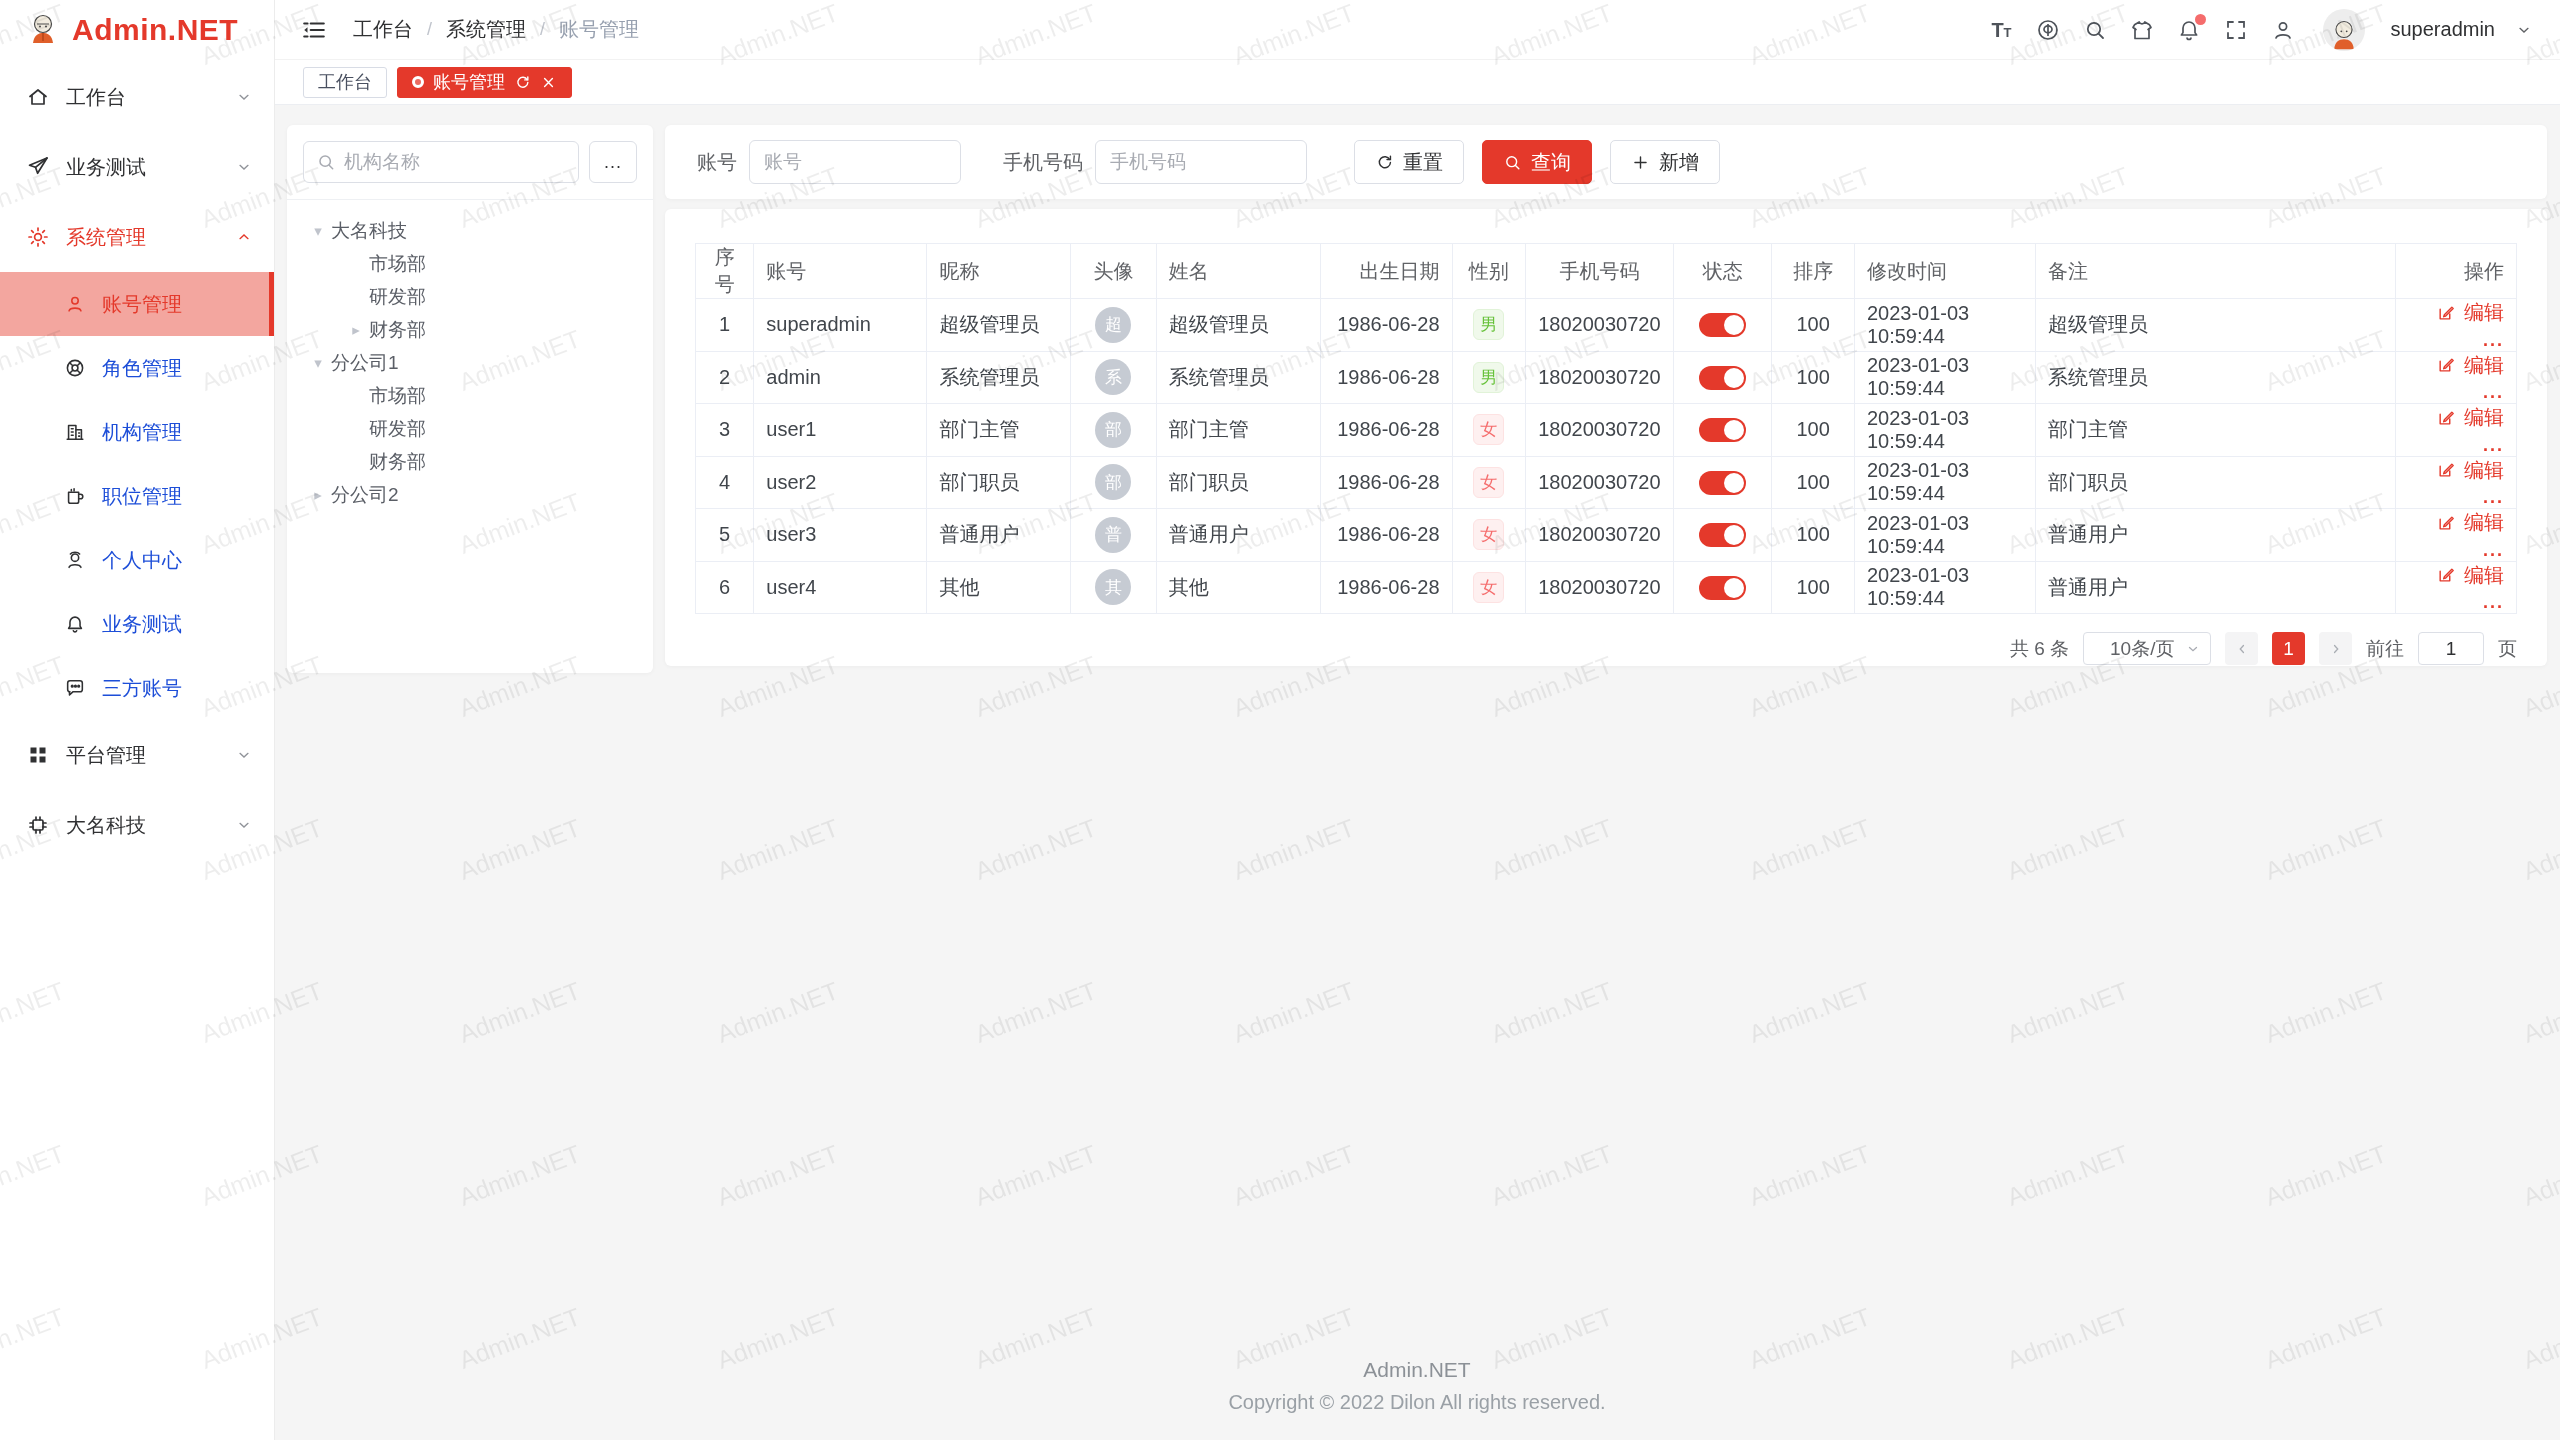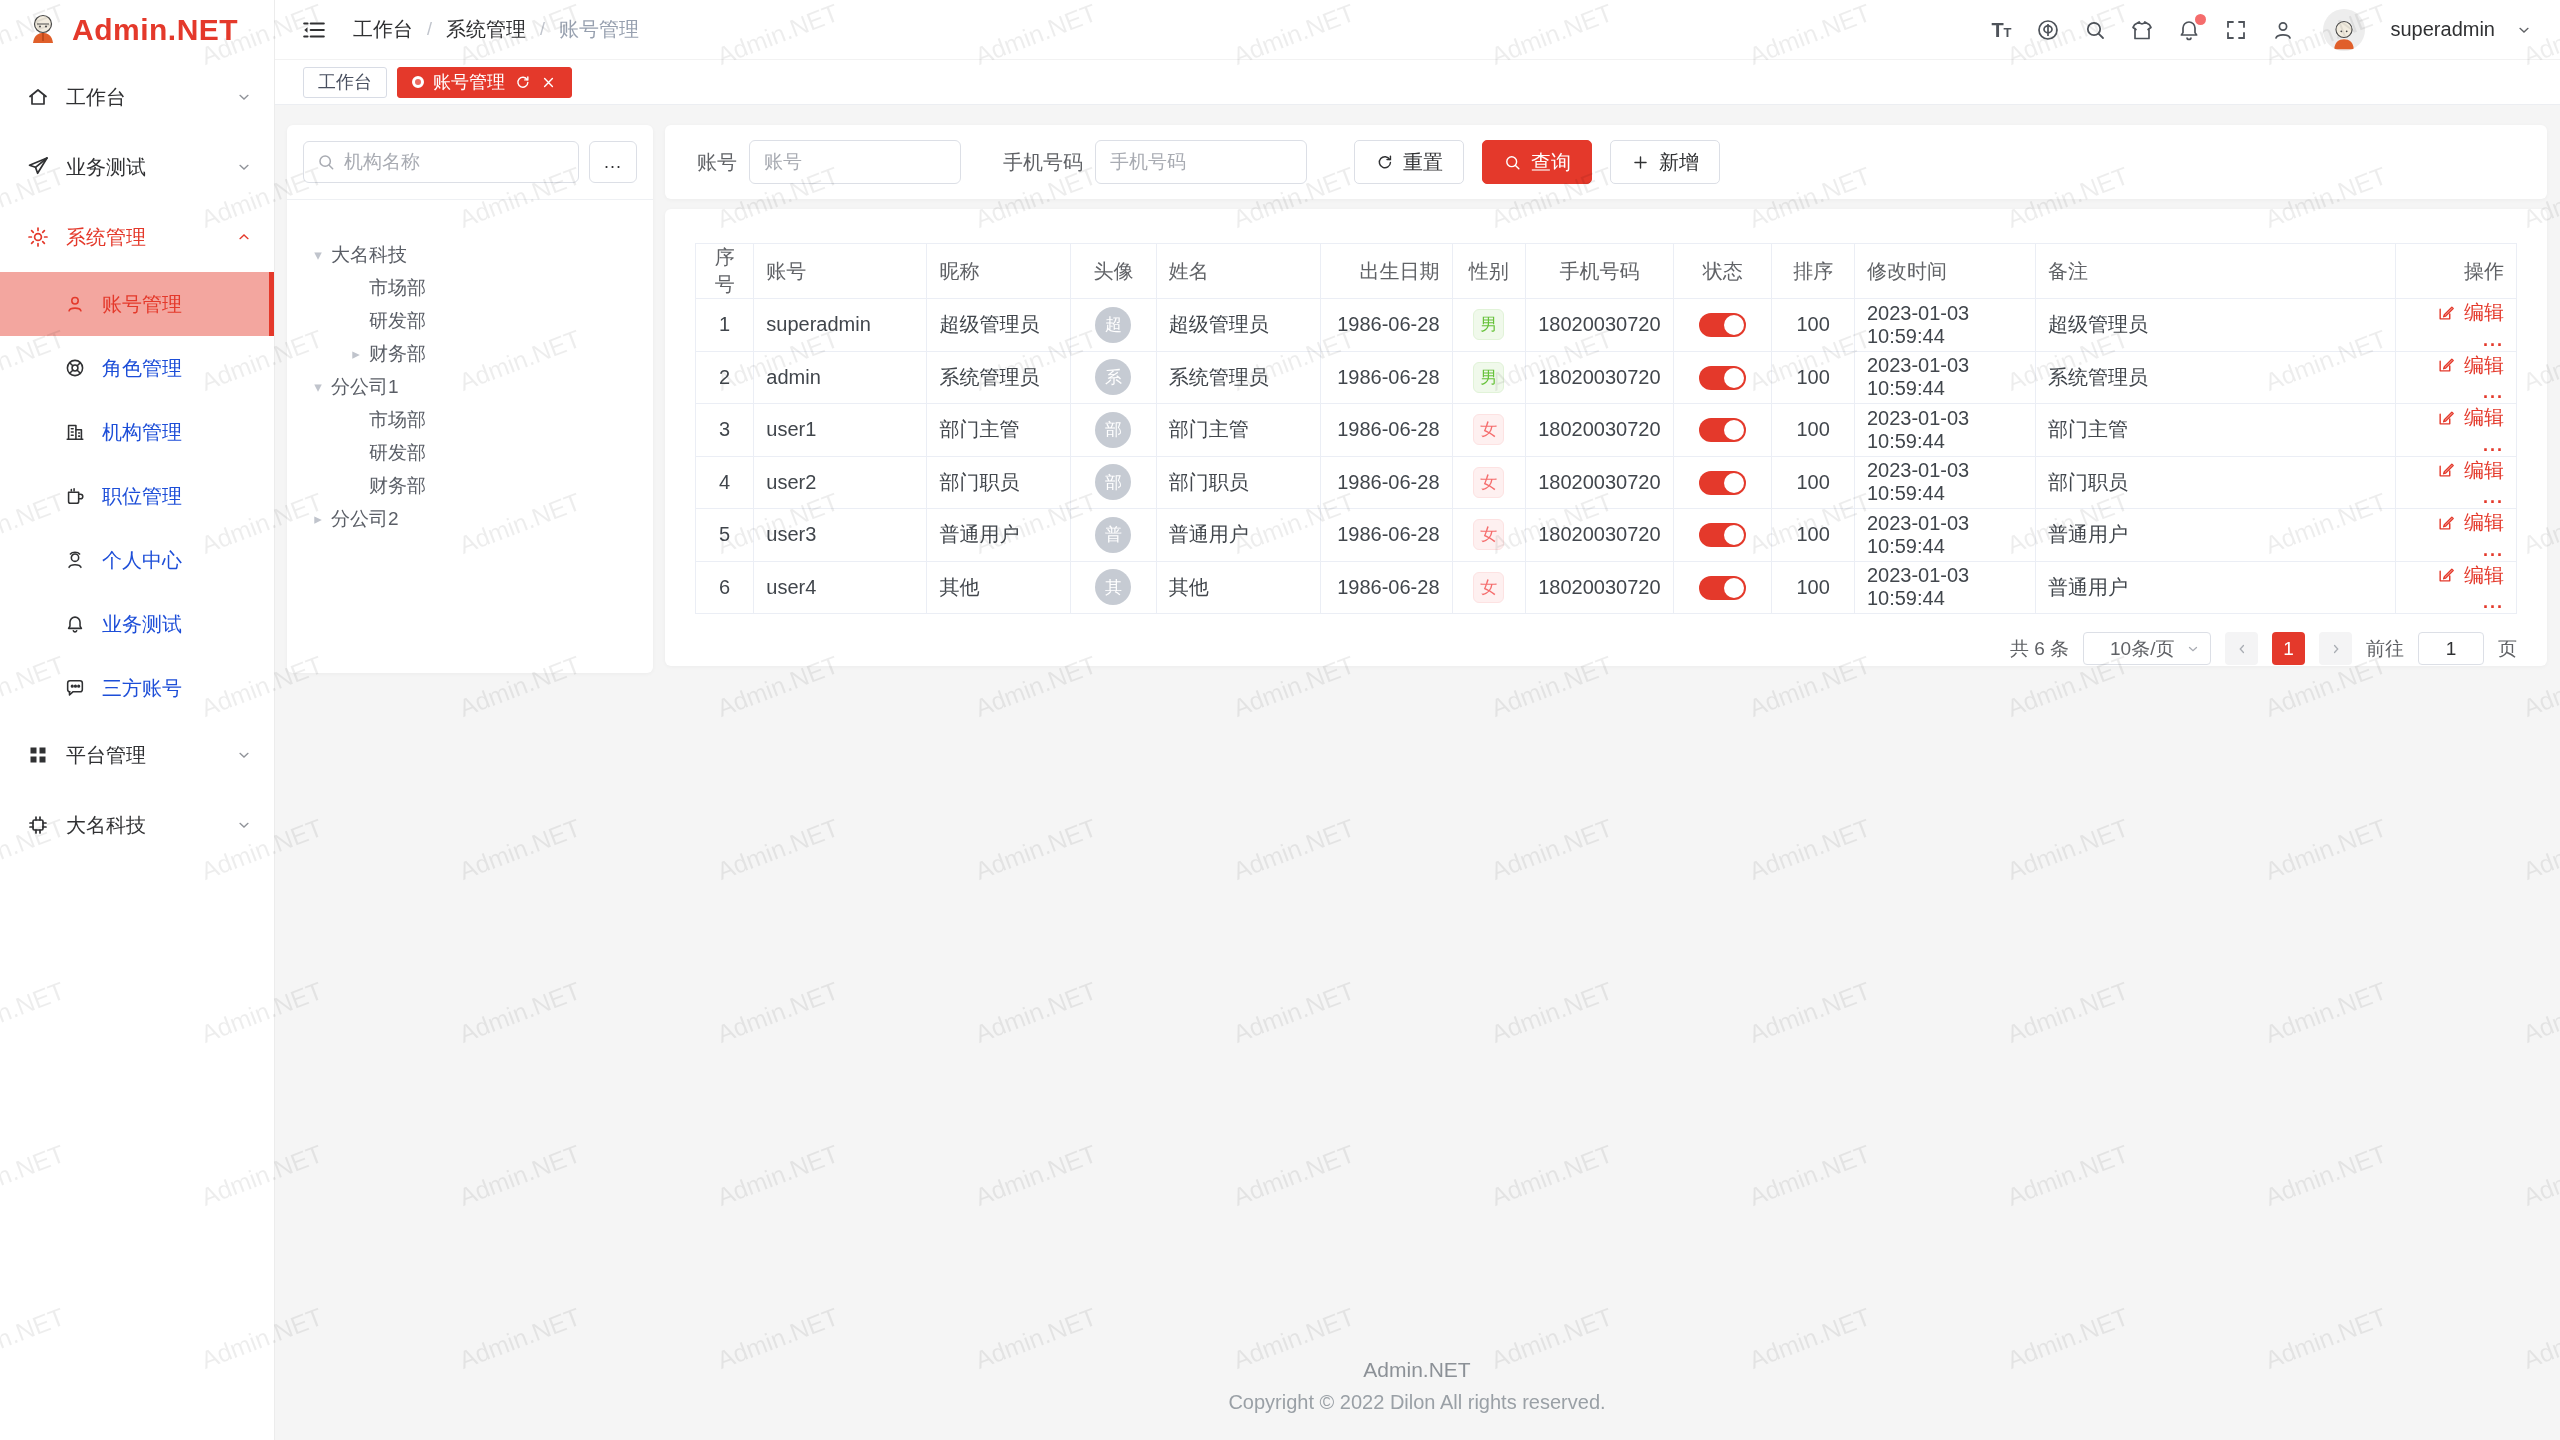--- a/index.html
+++ b/index.html
@@ -54,21 +54,21 @@
   .tabbar { height:45px; background:#fff; border-bottom:1px solid #eceef2; display:flex; align-items:center; padding-left:28px; gap:10px; }
   .tab { height:31px; display:flex; align-items:center; gap:9px; padding:0 14px; border:1px solid #d8dce5; background:#fff; color:#495060; font-size:18px; border-radius:3px; cursor:pointer; }
   .tab.active { background:#e4392b; border-color:#e4392b; color:#fff; }
   .tab-dot { width:12px; height:12px; border-radius:50%; border:3px solid #ffffff; background:rgba(255,255,255,.25); }
   .tab svg { width:17px; height:17px; stroke:#fff; cursor:pointer; }
 
   
   .content { flex:1; display:flex; flex-direction:column; padding:20px 13px 26px 12px; min-height:0; }
   .panels { display:flex; gap:12px; height:548px; }
 
-  .org-card { width:366px; min-width:366px; background:#fff; border-radius:6px; box-shadow:0 1px 4px rgba(0,0,0,.04); display:flex; flex-direction:column;gap:24px; }
+  .org-card { width:366px; min-width:366px; background:#fff; border-radius:6px; box-shadow:0 1px 4px rgba(0,0,0,.04); display:flex; flex-direction:column; }
   .org-search { display:flex; gap:10px; padding:16px; border-bottom:1px solid #eef0f3; }
   .search-box { flex:1; height:42px; border:1px solid #dcdfe6; border-radius:6px; display:flex; align-items:center; padding:0 12px; gap:8px; background:#fff; }
   .search-box svg { width:20px; height:20px; stroke:#a8abb2; flex:none; }
   .search-box input { border:none; outline:none; width:100%; font-size:19px; color:#303133; font-family:inherit; }
   .search-box input::placeholder { color:#a8abb2; }
   .more-btn { width:48px; height:42px; border:1px solid #dcdfe6; border-radius:6px; background:#fff; font-size:18px; letter-spacing:1px; color:#303133; cursor:pointer; }
   .org-tree { padding:14px 8px; }
   .tree-row { height:33px; display:flex; align-items:center; font-size:19px; color:#5a5e66; cursor:pointer; }
   .tree-caret { width:26px; text-align:center; color:#c0c4cc; font-size:15px; flex:none; }
 

